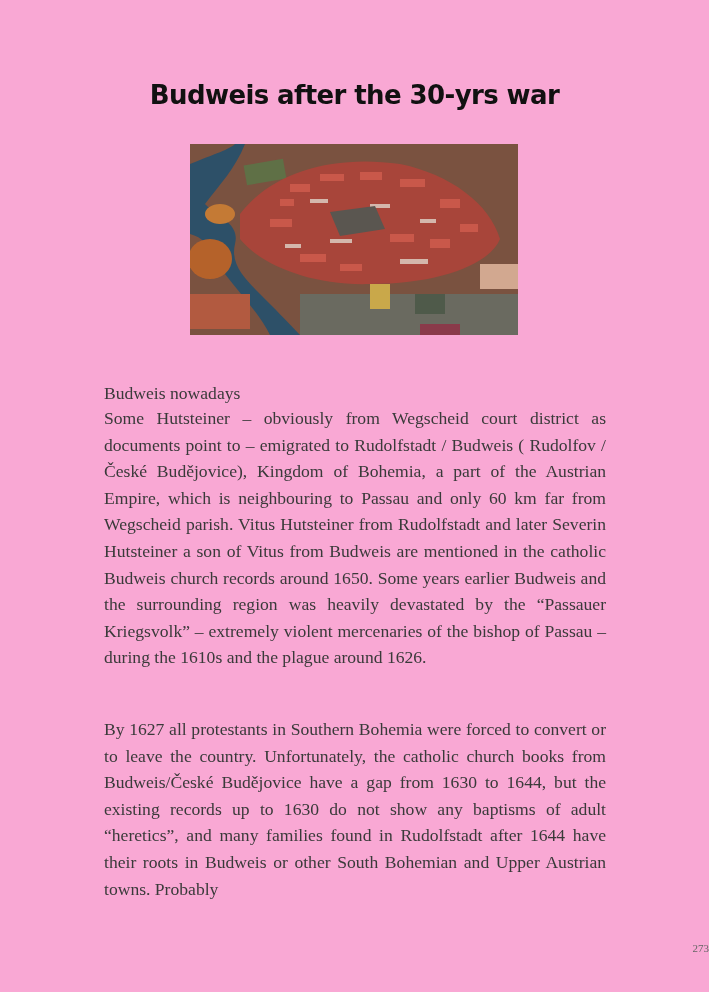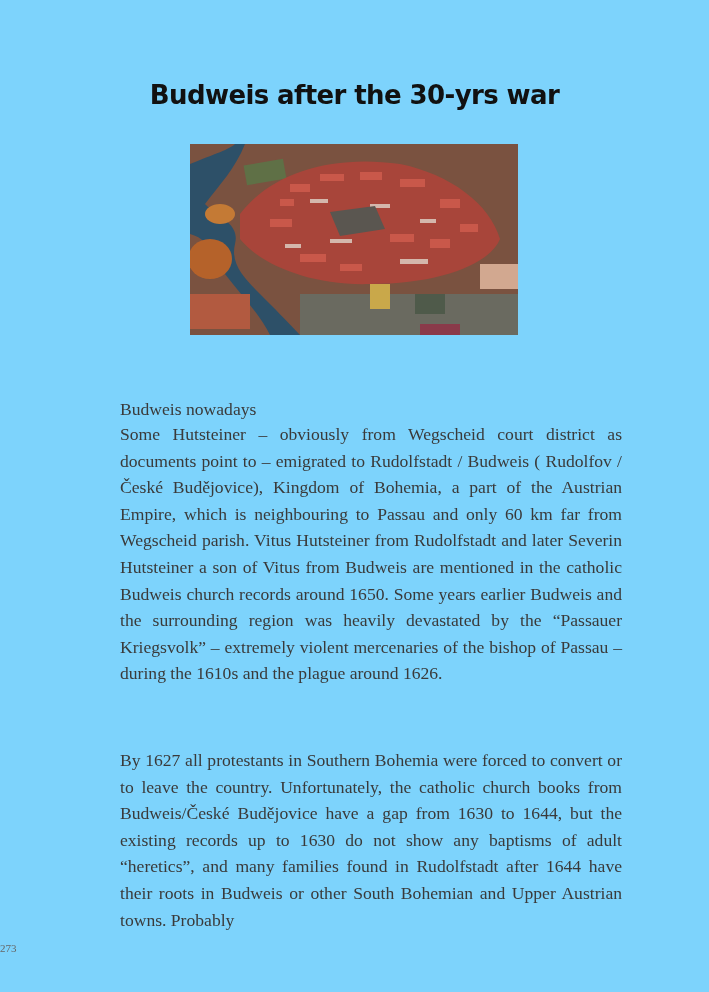--- a/index.html
+++ b/index.html
@@ -1,37 +1,37 @@
 <!DOCTYPE html>
 <html><head>
 <meta charset="utf-8">
 <style>
   html, body { margin: 0; padding: 0; background: #ffffff; }
   body { width: 709px; height: 992px; position: relative; overflow: hidden; }
-  .page { position: absolute; left: 0; top: 0; width: 709px; height: 992px; background: #7dd3fc; }
+  .page { position: absolute; left: 0; top: 0; width: 709px; height: 992px; background: #f9a8d4; }
   .title {
     position: absolute; left: 0; top: 80px; width: 709px; text-align: center;
     font-family: "DejaVu Sans", sans-serif; font-weight: bold; font-size: 26px;
     color: #111; letter-spacing: -0.6px; margin: 0;
   }
   .photo {
     position: absolute; left: 190px; top: 144px; width: 328px; height: 191px;
     overflow: hidden; background: #6e4a3a;
   }
   .photo svg { display: block; width: 100%; height: 100%; }
   .body-text {
     position: absolute; left: 104px; width: 502px;
     font-family: "Liberation Serif", serif; font-size: 17.6px; color: #3a3a3a;
-    line-height: 26.6px; text-align: justify; margin: 16px;
+    line-height: 26.6px; text-align: justify; margin: 0;
   }
   .caption { top: 380px; text-align: left; }
   .p1 { top: 405px; }
-  .p2 { top: 731px; }
+  .p2 { top: 716px; }
   .page-number {
-    position: absolute; left: 0; width: 709px; top: 942px; text-align: left;
+    position: absolute; left: 0; width: 709px; top: 942px; text-align: right;
     font-family: "Liberation Serif", serif; font-size: 11px; color: #666;
   }
 </style>
 </head>
 <body>
 
 <div class="page">
   <h1 class="title">Budweis after the 30-yrs war</h1>
 
   <div class="photo">

